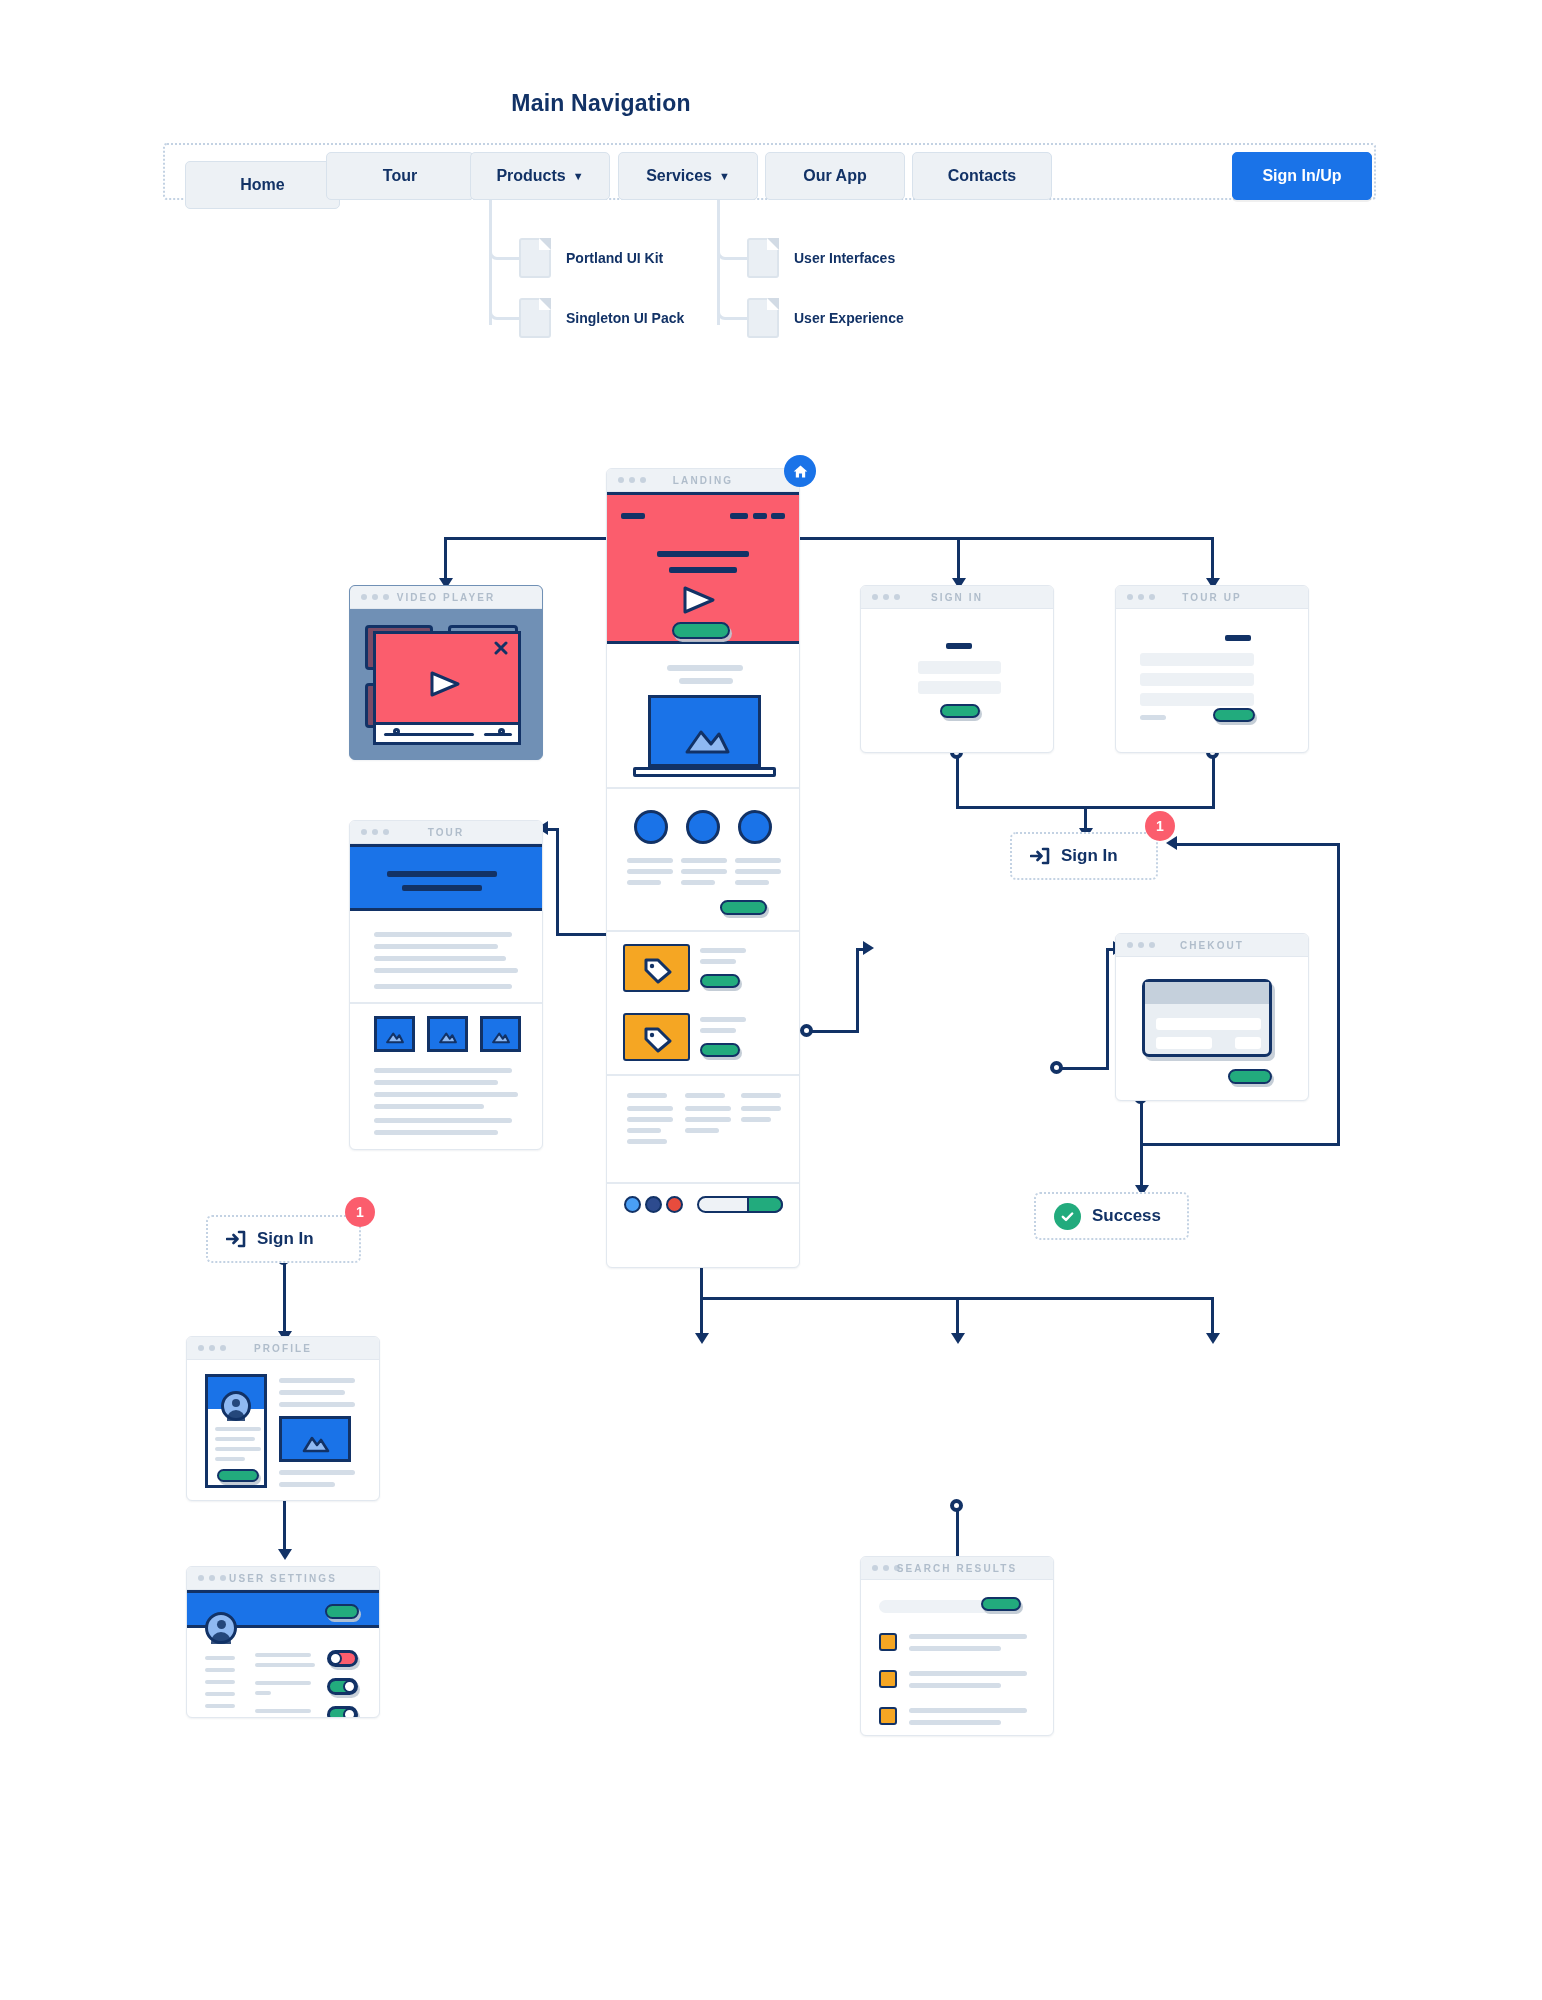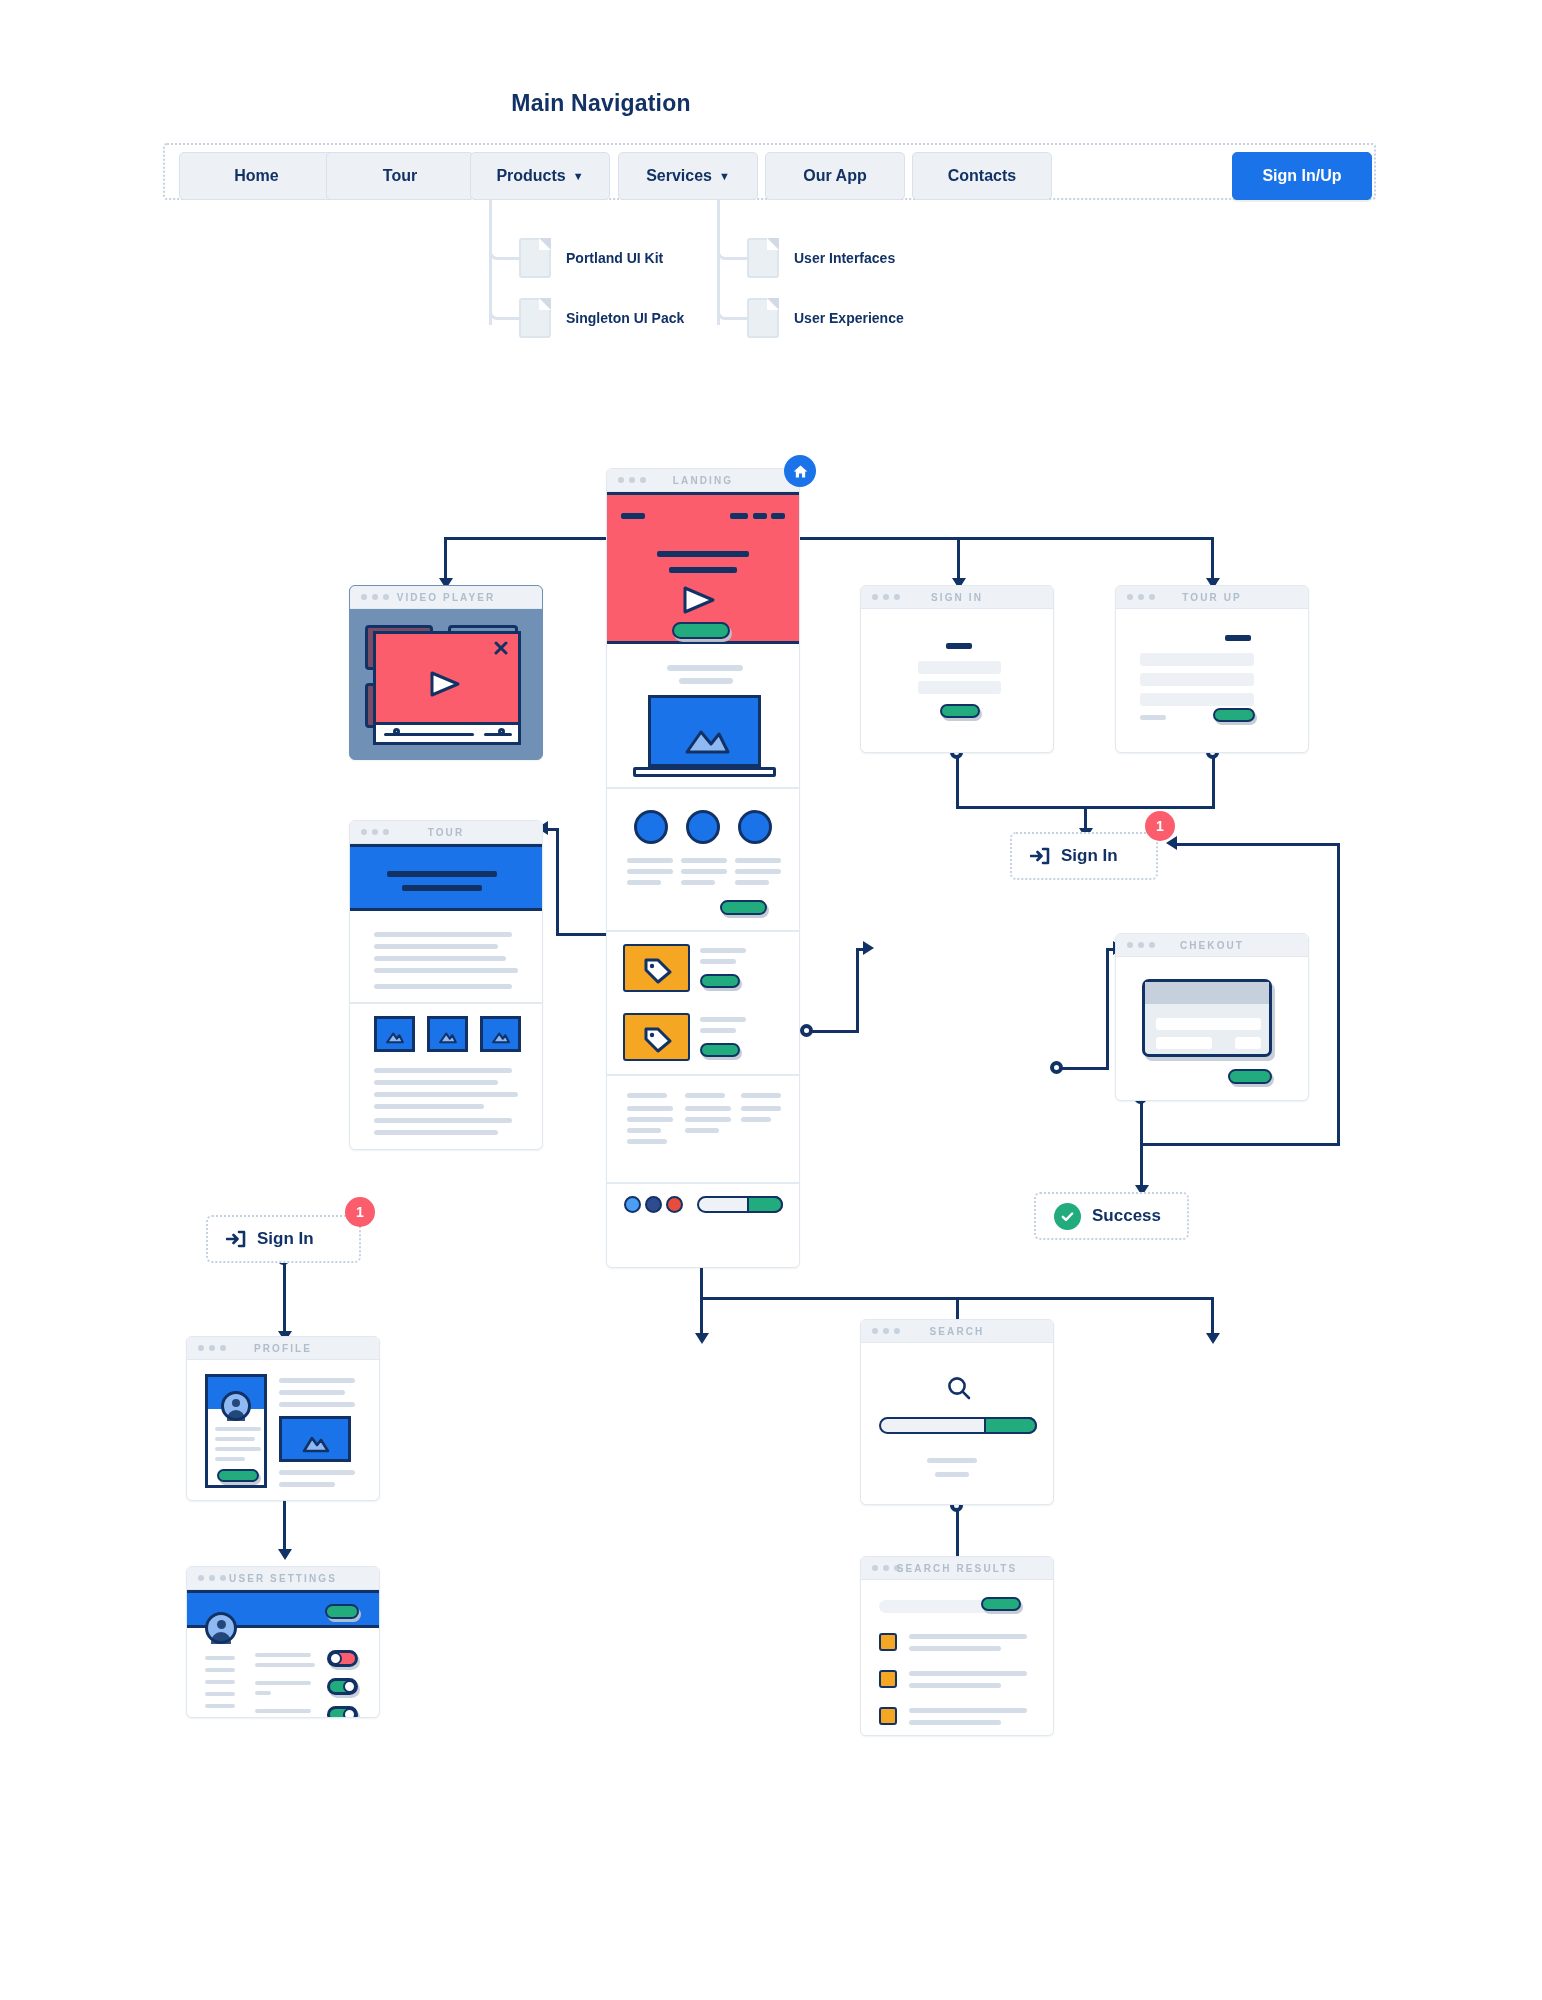--- a/index.html
+++ b/index.html
@@ -132,21 +132,21 @@
 </style>
 </head>
 <body>
 
 <div id="stage">
 
   <div class="nav-title">Main Navigation</div>
 
   <div class="nav-box"></div>
 
-  <div class="nav-btn" style="left:179px;width:155px;">
+  <div class="nav-btn" style="left:185px;width:155px;margin-top:9px;">
     <span>Home</span>
   </div>
   <div class="nav-btn" style="left:326px;width:148px;">
     <span>Tour</span>
   </div>
   <div class="nav-btn" style="left:470px;width:140px;">
     <span>Products</span>
     <span class="caret">▼</span>
   </div>
   <div class="nav-btn" style="left:618px;width:140px;">
@@ -574,40 +574,20 @@
       <div style="position:absolute;left:140px;top:88px;width:31px;height:17px;border-radius:9px;background:#22ab7d;border:3px solid #123266;box-shadow:2px 3px 0 rgba(190,200,210,.85);">
         <div style="position:absolute;right:-1px;top:-1px;width:13px;height:13px;border-radius:50%;background:#fff;border:2px solid #123266;"></div>
       </div>
       <div style="position:absolute;left:140px;top:116px;width:31px;height:17px;border-radius:9px;background:#22ab7d;border:3px solid #123266;box-shadow:2px 3px 0 rgba(190,200,210,.85);">
         <div style="position:absolute;right:-1px;top:-1px;width:13px;height:13px;border-radius:50%;background:#fff;border:2px solid #123266;"></div>
       </div>
     </div>
   </div>
 
 
-  <div class="card" style="left:860px;top:1319px;width:194px;height:186px;">
-    <div class="card-bar">
-      <span class="dots">
-          <i></i>
-          <i></i>
-          <i></i>
-        </span>
-      <span class="card-title">SEARCH</span>
-    </div>
-    <div class="card-body">
-      <svg style="position:absolute;left:85px;top:32px;" width="26" height="26" viewBox="0 0 26 26">
-        <circle cx="11" cy="11" r="7.6" fill="none" stroke="#123266" stroke-width="2.6"></circle>
-        <path d="M16.6 16.6 L23 23" stroke="#123266" stroke-width="2.6" stroke-linecap="round"></path>
-      </svg>
-      <div style="position:absolute;left:18px;top:74px;width:158px;height:17px;background:#eef2f6;border:2px solid #123266;border-radius:9px;"></div>
-      <div style="position:absolute;left:123px;top:74px;width:53px;height:17px;background:#22ab7d;border:2px solid #123266;border-radius:0 9px 9px 0;"></div>
-      <div class="bar" style="left:66px;top:115px;width:50px;height:5px;"></div>
-      <div class="bar" style="left:74px;top:129px;width:34px;height:5px;"></div>
-    </div>
-  </div>
 
 
   <div class="card" style="left:860px;top:1556px;width:194px;height:180px;">
     <div class="card-bar">
       <span class="dots">
           <i></i>
           <i></i>
           <i></i>
         </span>
       <span class="card-title">SEARCH RESULTS</span>

